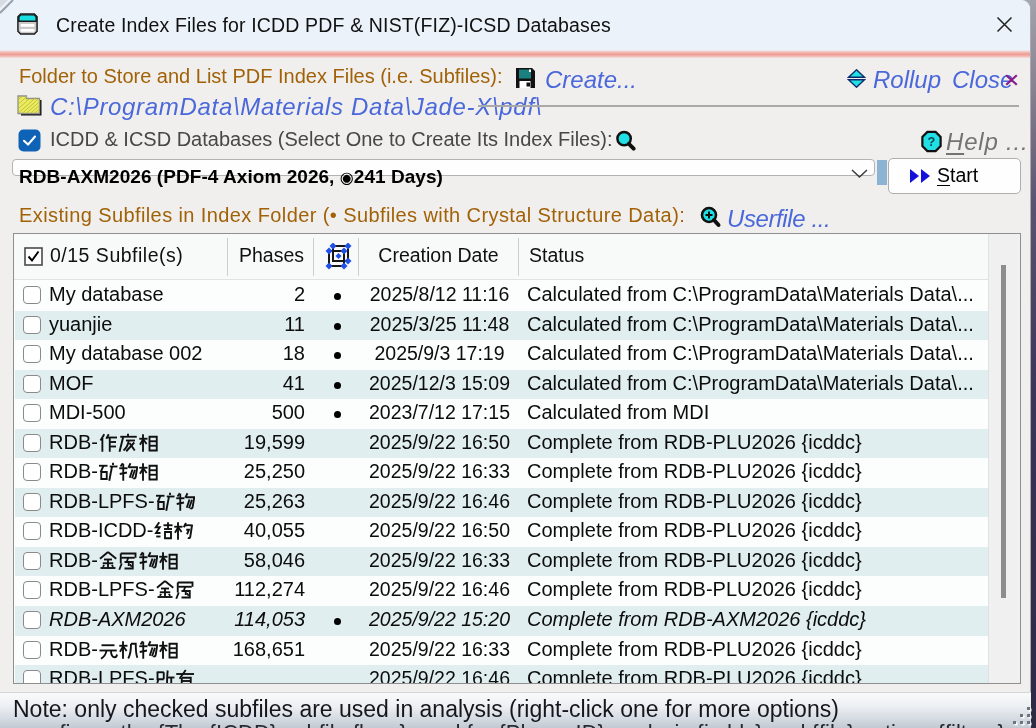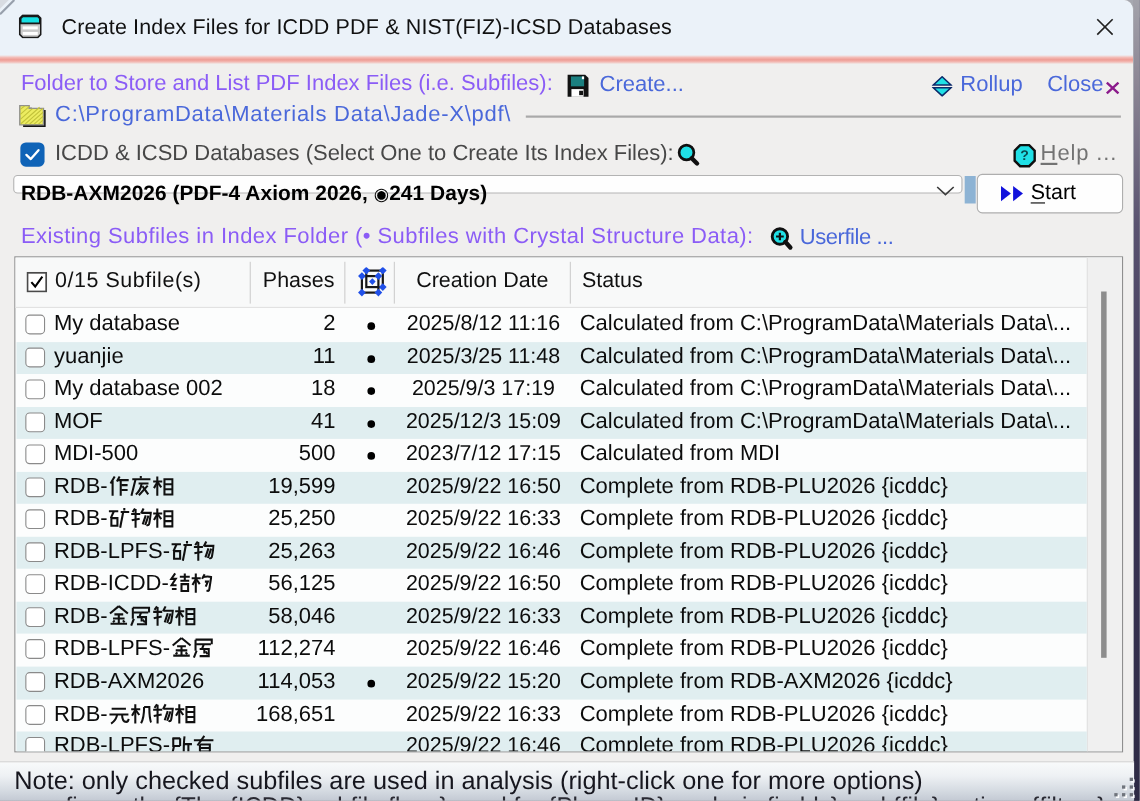--- a/index.html
+++ b/index.html
@@ -6,22 +6,22 @@
 #backdrop-r { position:absolute; left:1030px; top:0; width:6px; height:728px;
   background:linear-gradient(180deg,#a2a2aa 0%,#8d8795 10%,#5a5370 28%,#3b3556 55%,#2d2a44 100%); }
 #corner-tr { position:absolute; left:1018px; top:0; width:18px; height:16px; background:#a6a8b0; }
 #win { position:absolute; left:0; top:0; width:1031px; height:728px; background:#f0efee; border-right:1px solid #a8aab2;
   border-top-right-radius:9px; border-top-left-radius:2px; }
 #titlebar { position:absolute; left:0; top:0; width:100%; height:52px; background:#ebf2f9;
   border-top-right-radius:9px; }
 #title { position:absolute; left:56px; top:14px; font-size:19.5px; letter-spacing:0.15px; color:#111; white-space:nowrap; }
 #salmon { position:absolute; left:0; top:50px; width:100%; height:8px;
   background:linear-gradient(180deg,#edf2f7 0%,#f3b8b2 30%,#ee9c94 55%,#f2b5af 75%,#f1e3e0 100%); }
-.lbl { position:absolute; font-size:20px; color:#8b5cf6; white-space:nowrap; }
-.lnk { position:absolute; font-size:20px; color:#4a68da; white-space:nowrap; }
+.lbl { position:absolute; font-size:20px; color:#a16207; white-space:nowrap; }
+.lnk { position:absolute; font-size:24px; color:#4a68da; white-space:nowrap;font-style:italic; }
 svg.ic { position:absolute; }
 svg.cj { display:inline-block; }
 #combo { position:absolute; left:12px; top:159px; width:863px; height:17px; background:#fefefe;
   border:1px solid #b3b3b3; border-radius:4px; }
 #combo > span { position:absolute; left:6px; top:6px; font-size:19px; font-weight:bold; letter-spacing:0.05px; color:#000; white-space:nowrap; }
 #splitter { position:absolute; left:877px; top:160px; width:10px; height:25px; background:#8db3d4; }
 #startbtn { position:absolute; left:888px; top:158px; width:133px; height:36px; background:#fefefe;
   border:1px solid #aeaeae; border-radius:5px; }
 #startbtn b { position:absolute; left:48px; top:5px; font-size:19.5px; font-weight:normal; color:#000; }
 #table { position:absolute; left:13px; top:233px; width:1008px; height:451px; background:#fcfdfd;
@@ -302,21 +302,21 @@
             <path d="M9.6 8.8 L14.4 8.8 L14.4 13.8 L9.6 13.8 Z"></path>
           </svg><svg class="cj" style="width:20px;height:20px;margin-bottom:-4px" viewBox="0 0 16 16" fill="none" stroke="#101010" stroke-width="1.5">
             <path d="M4 1 L4 15"></path>
             <path d="M1 4.6 L7.6 4.6"></path>
             <path d="M4 5.2 L1.6 9.4"></path>
             <path d="M4.3 5.2 L6.9 8.8"></path>
             <path d="M10.4 1.6 L8.6 5"></path>
             <path d="M9.2 3.6 C11.5 3.2 13.8 3.2 15.2 3.6 L13.8 12.6 C13.6 13.8 13 14 11.8 13.4"></path>
             <path d="M10.6 7 L12.8 7 L11.2 10.6"></path>
           </svg></div>
-<div class="ph">56,125</div>
+<div class="ph">40,055</div>
 <div class="dtc">2025/9/22 16:50</div>
 <div class="stc">Complete from RDB-PLU2026 {icddc}</div>
 </div>
 <div class="row" style="top:313px;height:29px;background:#e0eef0;">
 <div class="cb" style="left:8px;top:5px"></div>
 <div class="nm">RDB-<svg class="cj" style="width:20px;height:20px;margin-bottom:-4px" viewBox="0 0 16 16" fill="none" stroke="#101010" stroke-width="1.5">
             <path d="M8 0.8 L1.6 6.2"></path>
             <path d="M8 0.8 L14.6 6.2"></path>
             <path d="M4.8 6.8 L11.2 6.8"></path>
             <path d="M3.8 9.8 L12.2 9.8"></path>
@@ -373,21 +373,21 @@
             <path d="M3 10 L1 15"></path>
             <path d="M8.2 5.4 L7 8.6"></path>
             <path d="M5.2 8.8 L11.8 8.8 L11.8 14 L5.2 14"></path>
             <path d="M8.6 9 L8.6 12"></path>
             <path d="M9.4 10.6 L11 12.6"></path>
           </svg></div>
 <div class="ph">112,274</div>
 <div class="dtc">2025/9/22 16:46</div>
 <div class="stc">Complete from RDB-PLU2026 {icddc}</div>
 </div>
-<div class="row" style="top:372px;height:30px;background:#e0eef0;">
+<div class="row" style="top:372px;height:30px;background:#e0eef0;font-style:italic;">
 <div class="cb" style="left:8px;top:5px"></div>
 <div class="nm">RDB-AXM2026</div>
 <div class="ph">114,053</div>
         <div class="dot" style="left:319px;top:12px"></div>
 <div class="dtc">2025/9/22 15:20</div>
 <div class="stc">Complete from RDB-AXM2026 {icddc}</div>
 </div>
 <div class="row" style="top:402px;height:29px;">
 <div class="cb" style="left:8px;top:5px"></div>
 <div class="nm">RDB-<svg class="cj" style="width:20px;height:20px;margin-bottom:-4px" viewBox="0 0 16 16" fill="none" stroke="#101010" stroke-width="1.5">

